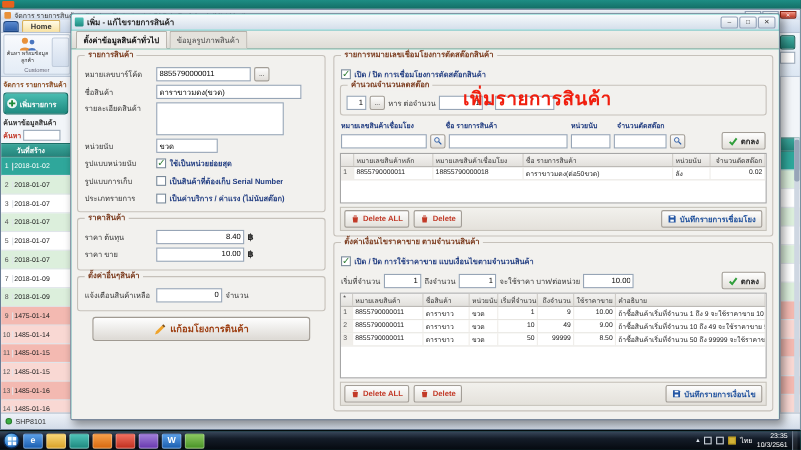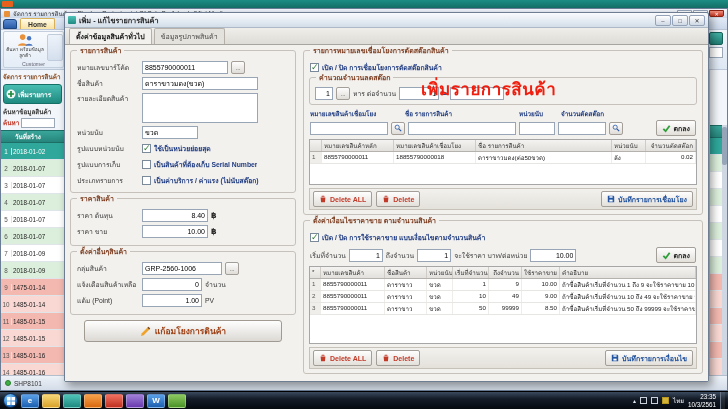--- a/index.html
+++ b/index.html
@@ -85,22 +85,22 @@
   .slab { font-size:6.8px; color:#333; white-space:nowrap; }
   .cbcap { font-size:6.8px; font-weight:bold; color:#1f3b80; white-space:nowrap; overflow:hidden; }
   .eq { font-size:8px; font-weight:bold; color:#1d4f9c; }
   .baht { font-size:8px; font-weight:bold; color:#222; }
   .unit-sfx { font-size:6.8px; color:#333; }
 
   input.tin { height:13px; border:1px solid #97a5b6; font-size:7px; padding:0 2px; background:#fff; font-family:inherit; }
   .num { text-align:right; }
   textarea.tarea { width:116px; height:30px; border:1px solid #97a5b6; font-size:7px; resize:none; font-family:inherit; }
   .w18{width:18px}.w34{width:34px}.w36{width:36px}.w40{width:40px}.w46{width:46px}.w48{width:48px}
-  .w54{width:54px}.w56{width:56px}.w60{width:60px}.w66{width:66px}.w78{width:78px}.w80{width:80px}
-  .w86{width:86px}.w96{width:96px}.w108{width:108px}.w116{width:116px}
+  .w54{width:54px}.w56{width:56px}.w60{width:60px}.w66{width:80px}.w78{width:78px}.w80{width:80px}
+  .w86{width:86px}.w96{width:96px}.w108{width:108px}.w116{width:132px}
 
   .cb { width:9px; height:9px; border:1px solid #7b8a9a; background:#fff; display:inline-block; position:relative; flex:none; }
   .cb.on::after { content:"✓"; position:absolute; left:0; top:-2.5px; font-size:9px; font-weight:bold; color:#2e7d32; }
 
   .browse, .magbtn { width:14px; height:13px; flex:none; border:1px solid #a39e97; background:linear-gradient(#fdfdfd,#e0ddd8); font-size:6px; display:inline-flex; align-items:center; justify-content:center; border-radius:2px; color:#333; }
   .btn { display:inline-flex; align-items:center; gap:3px; height:16px; padding:0 5px; border:1px solid #a39e97; border-radius:2px; background:linear-gradient(#fefefe,#e3e0da); font-size:7px; white-space:nowrap; color:#222; }
   .btn.red { color:#c23a28; font-weight:bold; }
   .btn.blue { color:#1d4f9c; font-weight:bold; }
   .btn.ok { font-weight:bold; margin-left:auto; }
   .btnbar { display:flex; gap:4px; align-items:center; background:linear-gradient(#f2f1ed,#e4e1db); border:1px solid #c6c2ba; padding:2px 3px; margin:3px 1px 0; }
@@ -377,33 +377,23 @@
           <div class="frow">
             <span class="flab">ราคา ขาย</span>
             <input class="tin w66 num" value="10.00" style="">
             <span class="baht">฿</span>
           </div>
         </div>
 
         <div class="grp">
           <span class="gtitle">ตั้งค่าอื่นๆสินค้า</span>
           <div class="frow">
-            <span class="flab">กลุ่มสินค้า</span>
-            <input class="tin w80" value="GRP-2560-1006" style="">
-            <span class="browse">...</span>
-          </div>
-          <div class="frow">
             <span class="flab">แจ้งเตือนสินค้าเหลือ</span>
             <input class="tin w60 num" value="0" style="">
             <span class="unit-sfx">จำนวน</span>
-          </div>
-          <div class="frow">
-            <span class="flab">แต้ม (Point)</span>
-            <input class="tin w60 num" value="1.00" style="">
-            <span class="unit-sfx">PV</span>
           </div>
         </div>
 
         <div class="bigbtn">
           <svg width="11" height="11" viewBox="0 0 12 12">
             <path fill="#f0a32a" d="M1 11l1-3 6-6 2 2-6 6z"></path>
               <path fill="#7b4a12" d="M8 2l2 2 1.2-1.2-2-2z"></path>
           </svg>
           <span>แก้อมโยงการตินค้า</span>
         </div>

